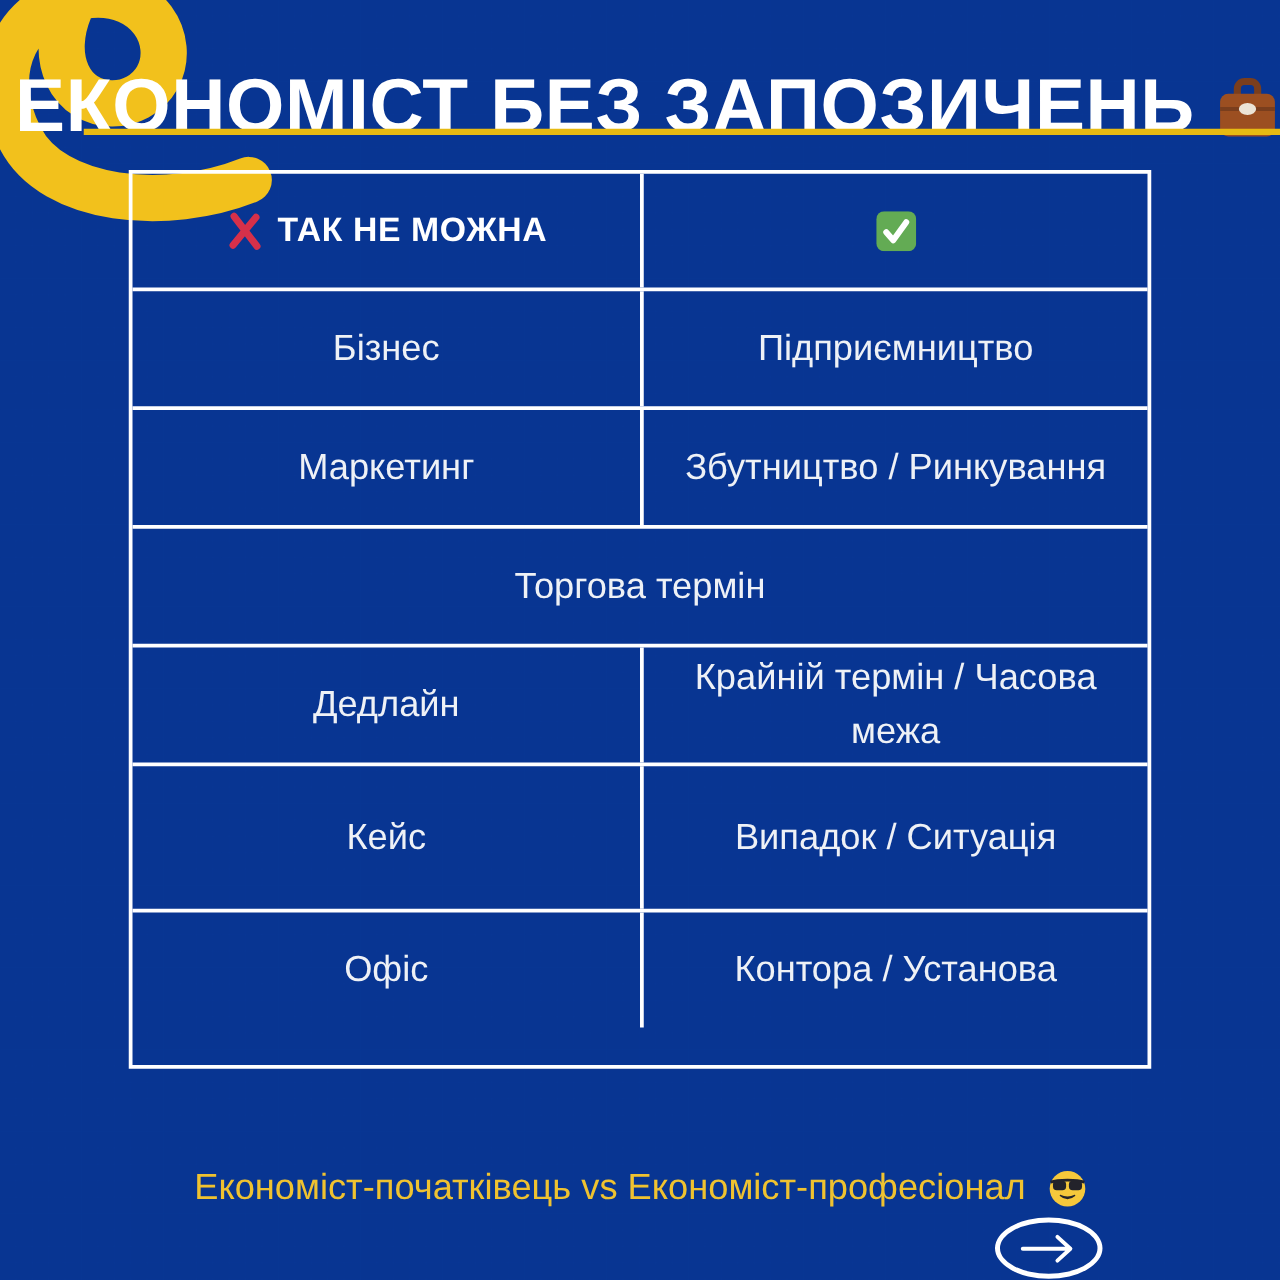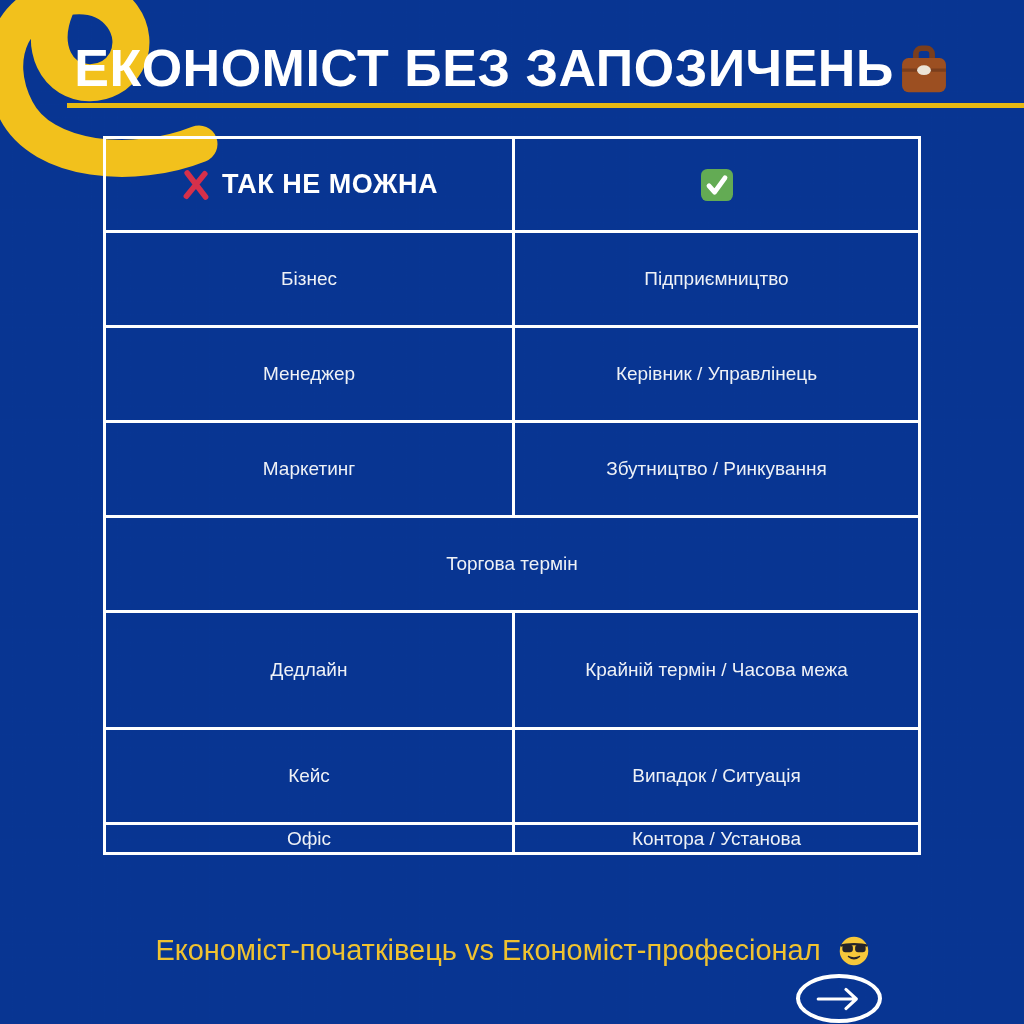--- a/index.html
+++ b/index.html
@@ -18,21 +18,21 @@
   }
   .layer{position:absolute;inset:0;z-index:1;}
   
   .logo-e{position:absolute;left:-6px;top:-4px;z-index:2;pointer-events:none;}
   
   .title-row{
     position:absolute;left:0;top:38px;width:100%;
     display:flex;justify-content:center;align-items:center;gap:4px;z-index:3;
   }
   .title-row h1{
-    margin:0;font-size:52px;font-weight:800;letter-spacing:.5px;
+    margin:12px;font-size:60px;font-weight:800;letter-spacing:.5px;
     color:#ffffff;white-space:nowrap;text-align:center;
   }
   .briefcase{margin-top:6px;}
   .divider{
     position:absolute;left:67px;right:0;top:103px;height:5px;
     background:#e7ba12;z-index:3;
   }
   
   .table{
     position:absolute;left:103px;top:136px;width:818px;height:719px;
@@ -40,21 +40,21 @@
     display:flex;flex-direction:column;z-index:3;
   }
   .trow{display:flex;flex:0 0 95px;box-sizing:border-box;}
   .trow.thead{flex:0 0 91px;}
   .trow:not(.thead){border-top:3px solid #ffffff;}
   .table > .trow:nth-child(6){flex:0 0 117px;}
   .table > .trow:nth-child(8){flex:1 1 auto;}
   .cell{
     flex:1 1 50%;display:flex;align-items:center;justify-content:center;
     box-sizing:border-box;padding:0 28px;text-align:center;
-    color:#eef1f6;font-size:19px;font-weight:400;line-height:1.48;
+    color:#eef1f6;font-size:29px;font-weight:400;line-height:1.48;
   }
   .cell + .cell{border-left:3px solid #ffffff;}
   .cell.head{
     color:#ffffff;font-weight:700;font-size:27px;letter-spacing:.5px;gap:10px;
     white-space:nowrap;
   }
   .icon{flex:0 0 auto;display:block;}
   
   .footer-row{
     position:absolute;left:0;top:934px;width:100%;
@@ -114,28 +114,20 @@
 
   <div class="trow">
     <div class="cell">
           <span class="cell-text">Бізнес</span>
         </div>
     <div class="cell">
           <span class="cell-text">Підприємництво</span>
         </div>
   </div>
 
-  <div class="trow">
-    <div class="cell">
-          <span class="cell-text">Менеджер</span>
-        </div>
-    <div class="cell">
-          <span class="cell-text">Керівник / Управлінець</span>
-        </div>
-  </div>
 
   <div class="trow">
     <div class="cell">
           <span class="cell-text">Маркетинг</span>
         </div>
     <div class="cell">
           <span class="cell-text">Збутництво / Ринкування</span>
         </div>
   </div>
 

